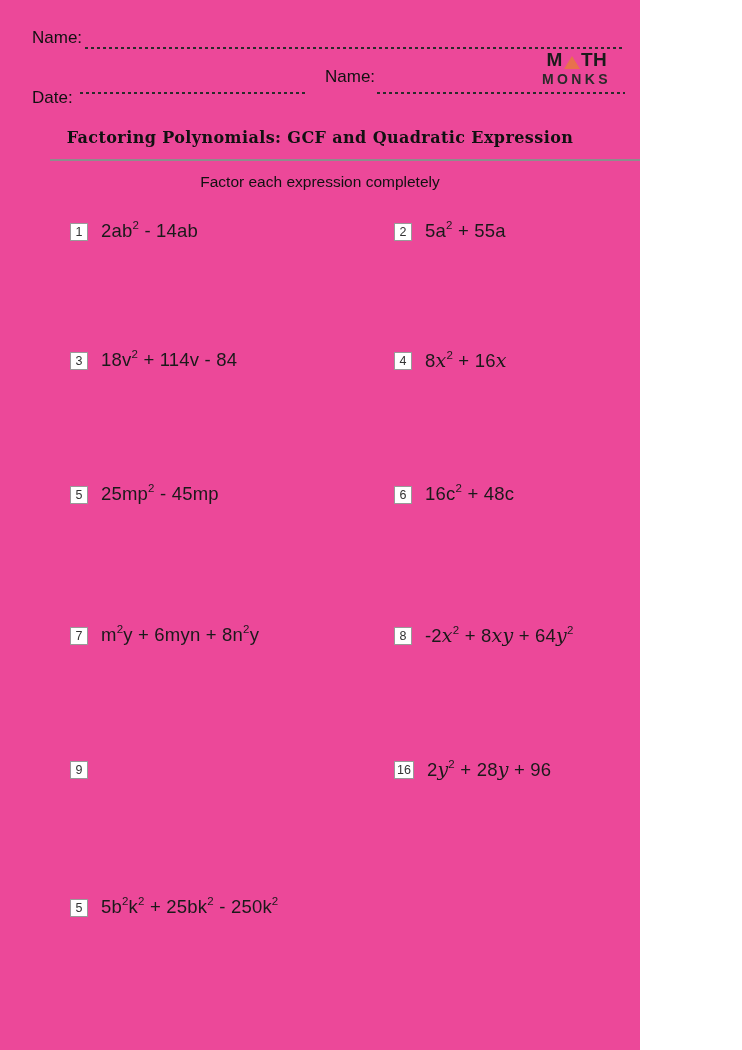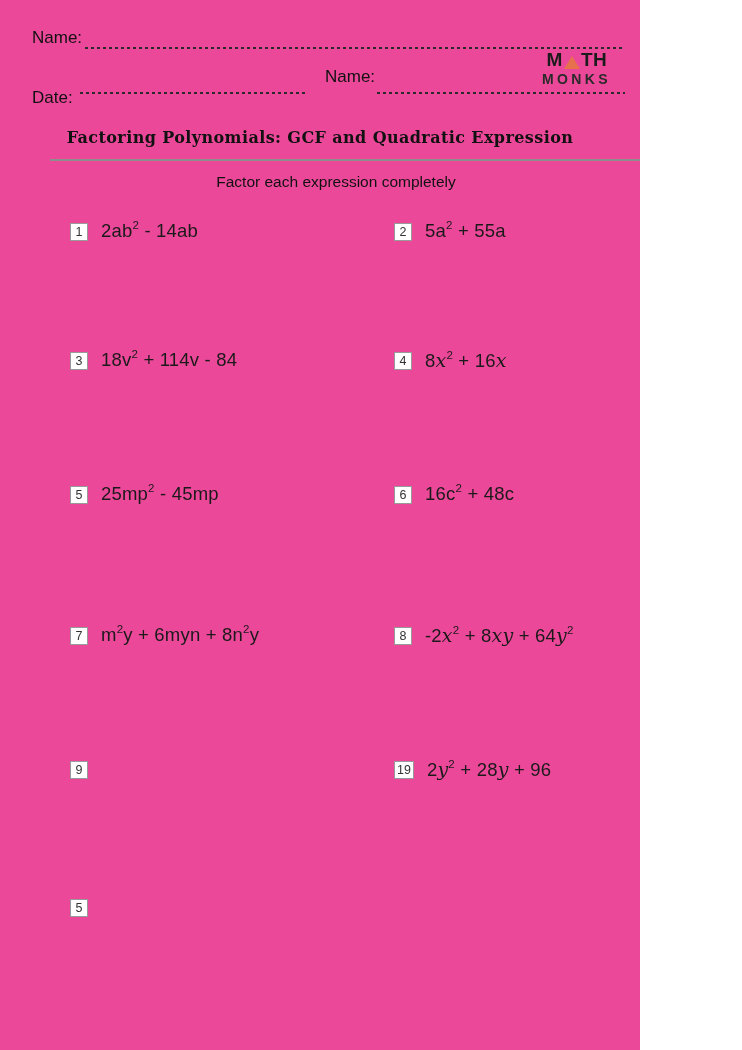--- a/index.html
+++ b/index.html
@@ -39,21 +39,21 @@
   }
 
   
   .title {
     position:absolute; top:128px; left:0; width:100%; text-align:center;
     font-family:"DejaVu Serif", "Liberation Serif", serif;
     font-size:16px; font-weight:600; letter-spacing:0.4px; color:#111;
   }
   .title-rule { position:absolute; top:159px; left:50px; width:642px; height:2px; background:#8d8d8d; }
   .instruction {
-    position:absolute; top:173px; left:16px; width:100%; text-align:center;
+    position:absolute; top:173px; left:0; width:100%; text-align:center;
     font-size:15.5px; color:#111;
   }
 
   
   .problems {
     position:absolute; top:220px; left:70px;
     display:grid; grid-template-columns:324px 324px;
     grid-template-rows:129px 134px 141px 134px 138px 80px;
   }
   .cell { display:flex; align-items:flex-start; gap:13px; }
@@ -133,22 +133,23 @@
       <span class="num-box">8</span>
       <span class="expr">-2<i>x</i><sup>2</sup> + 8<i>xy</i> + 64<i>y</i><sup>2</sup></span>
     </div>
 
     <div class="cell">
       <span class="num-box">9</span>
     </div>
 
 
     <div class="cell">
-      <span class="num-box">19</span>
+      <span class="num-box">16</span>
       <span class="expr">2<i>y</i><sup>2</sup> + 28<i>y</i> + 96</span>
     </div>
 
     <div class="cell">
       <span class="num-box">5</span>
+      <span class="expr">5b<sup>2</sup>k<sup>2</sup> + 25bk<sup>2</sup> - 250k<sup>2</sup></span>
     </div>
   </div>
 
 </div>
 
 </body></html>

